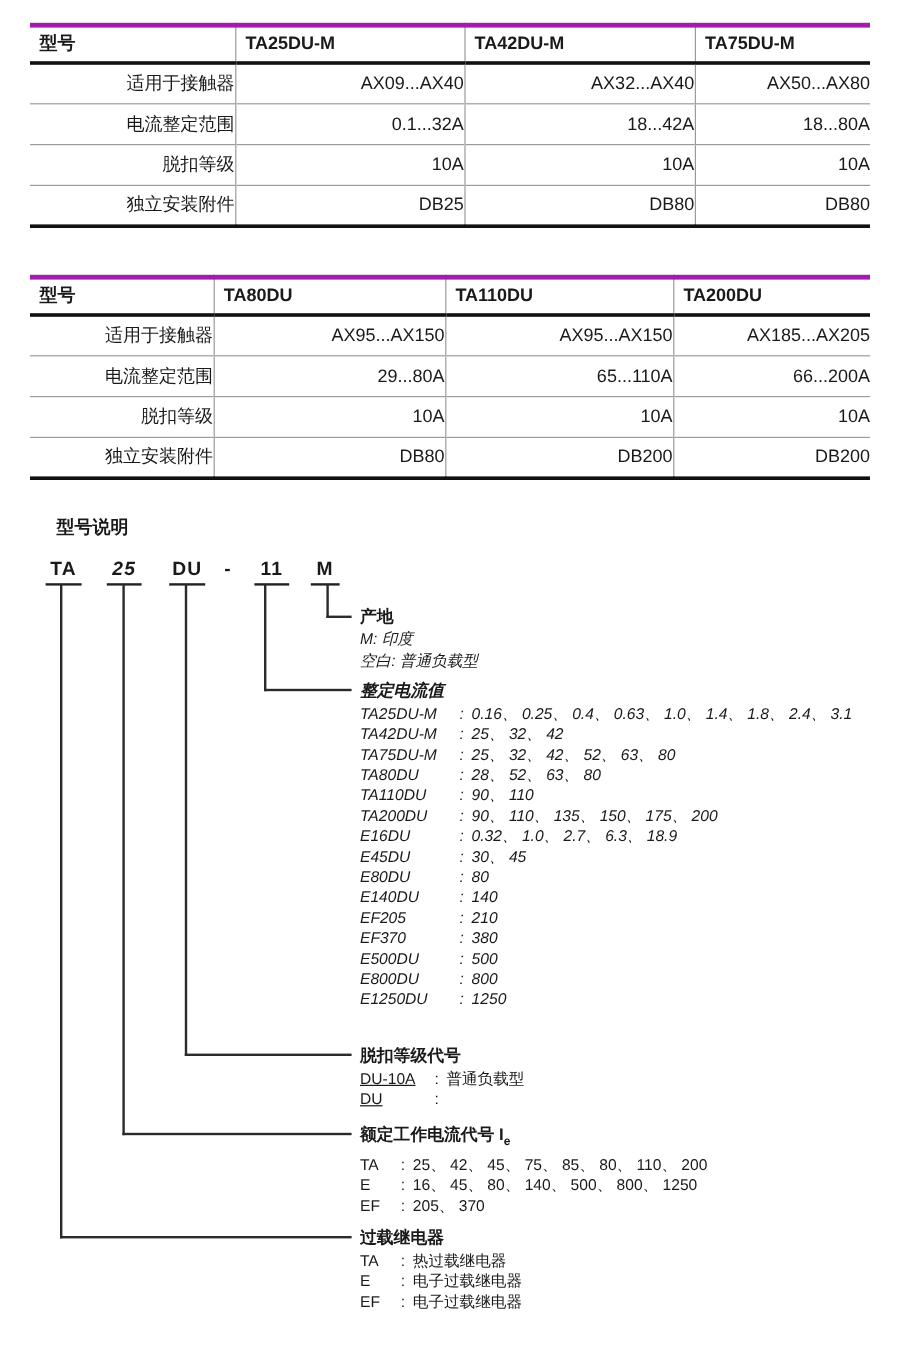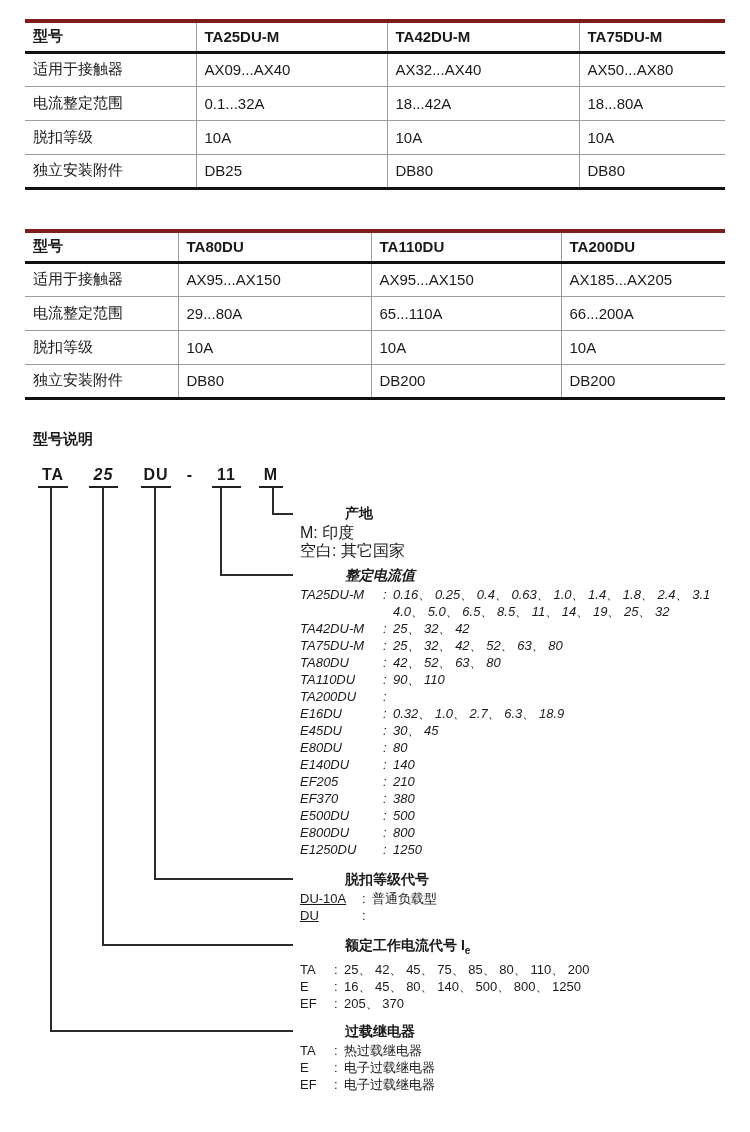--- a/index.html
+++ b/index.html
@@ -6,52 +6,52 @@
   html,body { background:#ffffff; }
   body {
     width:750px; height:1132px; position:relative; overflow:hidden;
     font-family:"Liberation Sans","DejaVu Sans",sans-serif;
     color:#1a1a1a;
   }
   
   .tbl-wrap { position:absolute; left:25px; width:700px; }
   table.spec {
     width:700px; border-collapse:collapse; table-layout:fixed;
-    border-top:4px solid #7f1d1d; border-bottom:3px solid #111;
+    border-top:4px solid #a21caf; border-bottom:3px solid #111;
   }
   table.spec thead th {
     border-bottom:3px solid #111; font-weight:bold;
     height:31px; text-align:left; padding-left:8px; font-size:15px;
     vertical-align:middle;
   }
   table.spec tbody td {
-    height:34px; text-align:left; padding-left:8px; font-size:15px;
+    height:34px; text-align:right; padding-left:8px; font-size:15px;
     vertical-align:middle;
   }
   table.spec tbody tr + tr td { border-top:1px solid #9c9c9c; }
   table.spec th + th, table.spec td + td { border-left:1px solid #9c9c9c; }
 
   
   .legend-title {
-    position:absolute; left:33px; top:430px;
+    position:absolute; left:47px; top:430px;
     font-size:15px; font-weight:bold;
   }
   .code-token {
     position:absolute; top:466px; font-size:16px; font-weight:bold;
     text-align:center; border-bottom:2px solid #222; padding-bottom:2px;
     letter-spacing:1px;
   }
   .code-token.no-underline { border-bottom:none; }
   .vline { position:absolute; width:2px; background:#2b2b2b; }
   .hline { position:absolute; height:2px; background:#2b2b2b; }
 
   .legend-section { position:absolute; left:300px; }
-  .sec-title { font-size:14px; font-weight:bold; line-height:17px; margin-bottom:2px; white-space:pre;margin-left:45px; }
+  .sec-title { font-size:14px; font-weight:bold; line-height:17px; margin-bottom:2px; white-space:pre; }
   .sec-title sub { font-size:10px; }
-  .origin-line { font-size:16px; line-height:18px; white-space:pre; }
+  .origin-line { font-size:13px; line-height:18px; white-space:pre;font-style:italic; }
   .legend-row { display:flex; font-size:13px; line-height:17px; white-space:pre; }
   .legend-row .lab { flex:0 0 auto; }
   .legend-row .col { flex:0 0 auto; }
   .cv .lab  { width:83px; }  .cv .col  { width:10px; }
   .tc .lab  { width:62px;text-decoration:underline; }  .tc .col  { width:10px; }
   .rc .lab  { width:34px; }  .rc .col  { width:10px; }
   .rt .lab  { width:34px; }  .rt .col  { width:10px; }
 </style>
 </head>
 <body>
@@ -163,32 +163,31 @@
 
 <div class="hline" style="left:272px;top:513px;width:21px;"></div>
 <div class="hline" style="left:220px;top:574px;width:73px;"></div>
 <div class="hline" style="left:154px;top:878px;width:139px;"></div>
 <div class="hline" style="left:102px;top:944px;width:191px;"></div>
 <div class="hline" style="left:50px;top:1030px;width:243px;"></div>
 
 <div class="legend-section" style="top:505px;">
   <div class="sec-title">产地</div>
   <div class="origin-line">M: 印度</div>
-  <div class="origin-line">空白: 其它国家</div>
+  <div class="origin-line">空白: 普通负载型</div>
 </div>
 
 <div class="legend-section cv" style="top:567px;font-style:italic;">
   <div class="sec-title">整定电流值</div>
   <div class="legend-row"><span class="lab">TA25DU-M</span><span class="col">:</span><span class="val">0.16、 0.25、 0.4、 0.63、 1.0、 1.4、 1.8、 2.4、 3.1</span></div>
-  <div class="legend-row"><span class="lab"></span><span class="col"></span><span class="val">4.0、 5.0、 6.5、 8.5、 11、 14、 19、 25、 32</span></div>
   <div class="legend-row"><span class="lab">TA42DU-M</span><span class="col">:</span><span class="val">25、 32、 42</span></div>
   <div class="legend-row"><span class="lab">TA75DU-M</span><span class="col">:</span><span class="val">25、 32、 42、 52、 63、 80</span></div>
-  <div class="legend-row"><span class="lab">TA80DU</span><span class="col">:</span><span class="val">42、 52、 63、 80</span></div>
+  <div class="legend-row"><span class="lab">TA80DU</span><span class="col">:</span><span class="val">28、 52、 63、 80</span></div>
   <div class="legend-row"><span class="lab">TA110DU</span><span class="col">:</span><span class="val">90、 110</span></div>
-  <div class="legend-row"><span class="lab">TA200DU</span><span class="col">:</span></div>
+  <div class="legend-row"><span class="lab">TA200DU</span><span class="col">:</span><span class="val">90、 110、 135、 150、 175、 200</span></div>
   <div class="legend-row"><span class="lab">E16DU</span><span class="col">:</span><span class="val">0.32、 1.0、 2.7、 6.3、 18.9</span></div>
   <div class="legend-row"><span class="lab">E45DU</span><span class="col">:</span><span class="val">30、 45</span></div>
   <div class="legend-row"><span class="lab">E80DU</span><span class="col">:</span><span class="val">80</span></div>
   <div class="legend-row"><span class="lab">E140DU</span><span class="col">:</span><span class="val">140</span></div>
   <div class="legend-row"><span class="lab">EF205</span><span class="col">:</span><span class="val">210</span></div>
   <div class="legend-row"><span class="lab">EF370</span><span class="col">:</span><span class="val">380</span></div>
   <div class="legend-row"><span class="lab">E500DU</span><span class="col">:</span><span class="val">500</span></div>
   <div class="legend-row"><span class="lab">E800DU</span><span class="col">:</span><span class="val">800</span></div>
   <div class="legend-row"><span class="lab">E1250DU</span><span class="col">:</span><span class="val">1250</span></div>
 </div>

